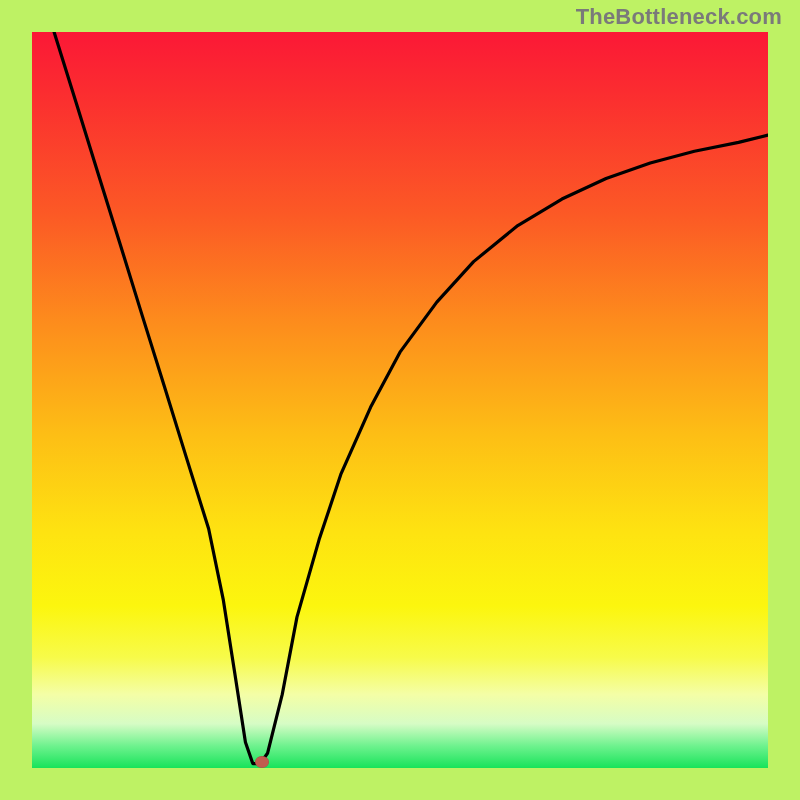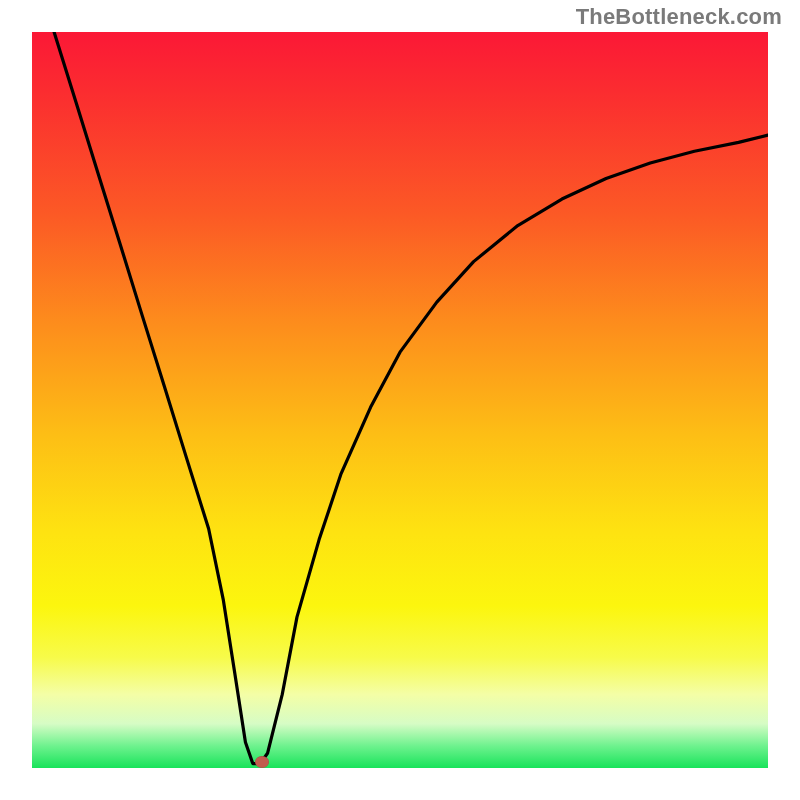--- a/index.html
+++ b/index.html
@@ -8,21 +8,21 @@
     width: 800px;
     height: 800px;
     background: #000;
     overflow: hidden;
     font-family: Arial, Helvetica, sans-serif;
   }
   .frame {
     position: relative;
     width: 800px;
     height: 800px;
-    background: #ffffff;
+    background: #bef264;
   }
   .watermark {
     position: absolute;
     top: 4px;
     right: 18px;
     font-size: 22px;
     font-weight: 600;
     color: #7a7a7a;
     letter-spacing: 0.2px;
     z-index: 10;

